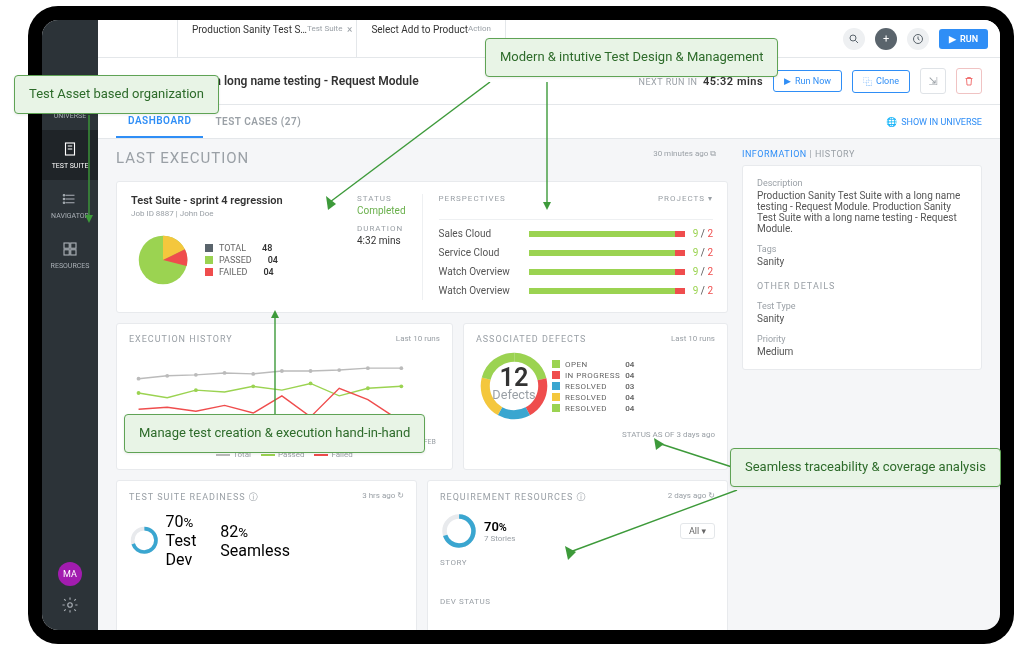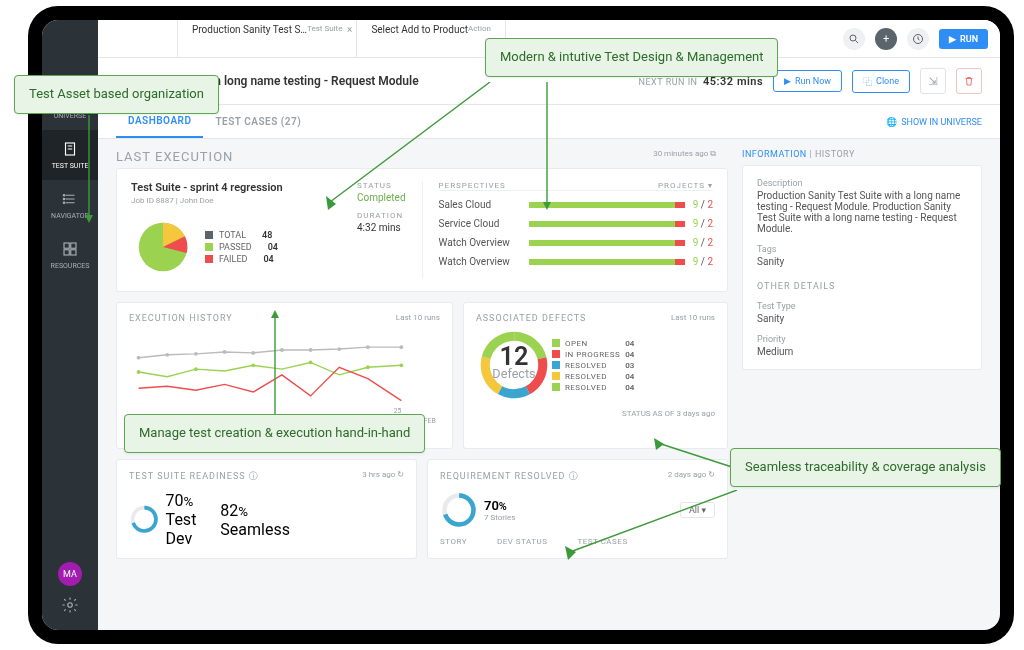--- a/index.html
+++ b/index.html
@@ -29,37 +29,37 @@
 .sqbtn { border:1px solid #dfe3e7; color:#9aa0a6; width:26px; height:26px; border-radius:3px; display:flex;align-items:center;justify-content:center; cursor:pointer; font-size:11px; }
 .sqbtn.del { color:#e66; border-color:#f3c; border-color:#f0c3c3;}
 .tabsrow { background:#fff; border-bottom:1px solid #e4e7ea; padding: 0 18px; display:flex; align-items:center; }
 .subtab { font-size:10px; font-weight:600; color:#9aa0a6; padding:10px 12px; letter-spacing:0.5px; cursor:pointer; }
 .subtab.active { color:#2f8ef6; border-bottom:2px solid #2f8ef6; }
 .tabsrow .grow { flex:1; }
 .showuni { color:#2f8ef6; font-size:9px; display:flex; align-items:center; gap:4px; }
 .content { flex:1; display:flex; overflow:hidden; }
 .leftcol { flex:1; padding:10px 14px 0 18px; overflow:hidden; }
 .rightcol { width:258px; padding:10px 18px 0 0; }
-.section-label { font-size:13px; color:#9aa0a6; letter-spacing:1px; margin-bottom:4px; }
+.section-label { font-size:15px; color:#9aa0a6; letter-spacing:1px; margin-bottom:14px; }
 .card { background:#fff; border:1px solid #e8eaed; border-radius:3px; }
 .lastexec { display:flex; padding:12px 14px; gap:16px; }
 .lastexec .left { width:210px; }
 .lastexec h4 { font-size:11px; color:#333; font-weight:600; }
 .lastexec .meta { font-size:8px; color:#9aa0a6; margin-top:2px; }
 .pierow { display:flex; gap:10px; margin-top:10px; align-items:center; }
 .pierow svg { width:64px; height:64px; }
 .legend { font-size:9px; color:#666; }
 .legend div { display:flex; align-items:center; gap:6px; margin:2px 0; }
 .legend .sw { width:8px; height:8px; }
 .legend .val { margin-left:10px; font-weight:600; color:#333; }
 .statuscol { font-size:8px; color:#9aa0a6; letter-spacing:1px; }
 .statuscol .v { font-size:10px; color:#6ab04c; margin-top:2px; margin-bottom:8px; letter-spacing:0; }
 .lastexec .divider { width:1px; background:#eef0f2; }
 .perspectives { flex:1; }
-.persp-head { display:flex; justify-content:space-between; font-size:8px; color:#9aa0a6; letter-spacing:1px; border-bottom:1px solid #eef0f2; padding-bottom:0; margin-bottom:4px; }
+.persp-head { display:flex; justify-content:space-between; font-size:8px; color:#9aa0a6; letter-spacing:1px; border-bottom:1px solid #eef0f2; padding-bottom:16px; margin-bottom:4px; }
 .persp-row { display:flex; align-items:center; font-size:10px; color:#555; padding:4px 0; }
 .persp-row .nm { width:90px; }
 .persp-row .bar { flex:1; height:6px; background:#9bd351; position:relative; margin-right:10px; }
 .persp-row .bar::after { content:''; position:absolute; right:-2px; top:0; height:6px; width:10px; background:#ef4d4d; }
 .persp-row .cnt { font-size:10px; }
 .persp-row .cnt .p { color:#9bd351; } .persp-row .cnt .f { color:#ef4d4d; }
 .row2 { display:flex; gap:10px; margin-top:10px; }
 .histcard { flex:1.3; padding:10px 12px; }
 .defcard { flex:1; padding:10px 12px; }
 .cardhead { display:flex; justify-content:space-between; align-items:flex-start; font-size:9px; color:#9aa0a6; letter-spacing:1px; }
@@ -74,21 +74,21 @@
 .donutlbl { font-size:7px; fill:#9aa0a6; text-anchor:middle; }
 .deflegend { font-size:8px; color:#666; }
 .deflegend div { display:flex; align-items:center; gap:5px; margin:2px 0; }
 .deflegend .sw{width:8px;height:8px;}
 .statusasof { font-size:8px; color:#9aa0a6; text-align:right; margin-top:6px; }
 .row3 { display:flex; gap:10px; margin-top:10px; }
 .readycard, .reqcard { flex:1; padding:10px 12px; }
 .ringrow { display:flex; gap:18px; margin-top:8px; }
 .ringpair { display:flex; align-items:center; gap:6px; }
 .reqcard .sel { font-size:9px; color:#666; border:1px solid #e4e7ea; padding:2px 8px; border-radius:3px; float:right; }
-.tblhead { font-size:8px; color:#9aa0a6; letter-spacing:0.5px; display:flex; gap:30px; margin-top:8px; }
+.tblhead { font-size:8px; color:#9aa0a6; letter-spacing:0.5px; display:flex; gap:30px; margin-top:8px;flex-direction:column; }
 .infocol .sec { font-size:9px; color:#9aa0a6; letter-spacing:0.5px; margin-bottom:6px; }
 .infocol .sec .act { color:#2f8ef6; }
 .infocard { padding:12px 14px; font-size:10px; color:#555; }
 .infocard .lbl { font-size:9px; color:#9aa0a6; margin-top:10px; }
 .infocard .val { margin-top:2px; }
 .meta-right { position:absolute; right:12px; top:0; font-size:8px; color:#9aa0a6; }
 .lastexec-wrap { position:relative; }
 .callout { position:absolute; background:#e8f4e6; border:1px solid #5fa355; color:#2d6b2a; font-size:13px; padding:10px 14px; border-radius:4px; z-index:50; line-height:1.3; box-shadow:0 1px 3px rgba(0,0,0,0.08); }
 .arrow { position:absolute; z-index:49; pointer-events:none; }
 .arrow line { stroke:#3d9a3a; stroke-width:1.4; }
@@ -373,21 +373,21 @@
                   </svg>
                   <div>
                     <div class="pct">82<small>%</small></div>
                     <div class="lbl">Seamless</div>
                   </div>
                 </div>
               </div>
           </div>
           <div class="card reqcard">
             <div class="cardhead">
-                <span><span>REQUIREMENT RESOLVED</span> ⓘ</span>
+                <span><span>REQUIREMENT RESOURCES</span> ⓘ</span>
                 <span class="r"><span>2 days ago</span> ↻</span>
               </div>
             <div style="display:flex;align-items:center;margin-top:8px;">
               <div class="ringpair">
                 <svg width="38" height="38" viewBox="0 0 42 42">
                     <circle cx="21" cy="21" r="16" fill="none" stroke="#e8eaed" stroke-width="5"></circle>
                     <circle cx="21" cy="21" r="16" fill="none" stroke="#3aa6d0" stroke-width="5" stroke-dasharray="70 30" stroke-dashoffset="25"></circle>
                   </svg>
                 <div>
                     <div class="pct" style="font-size:13px;font-weight:600;"><span>70</span><small>%</small></div>

